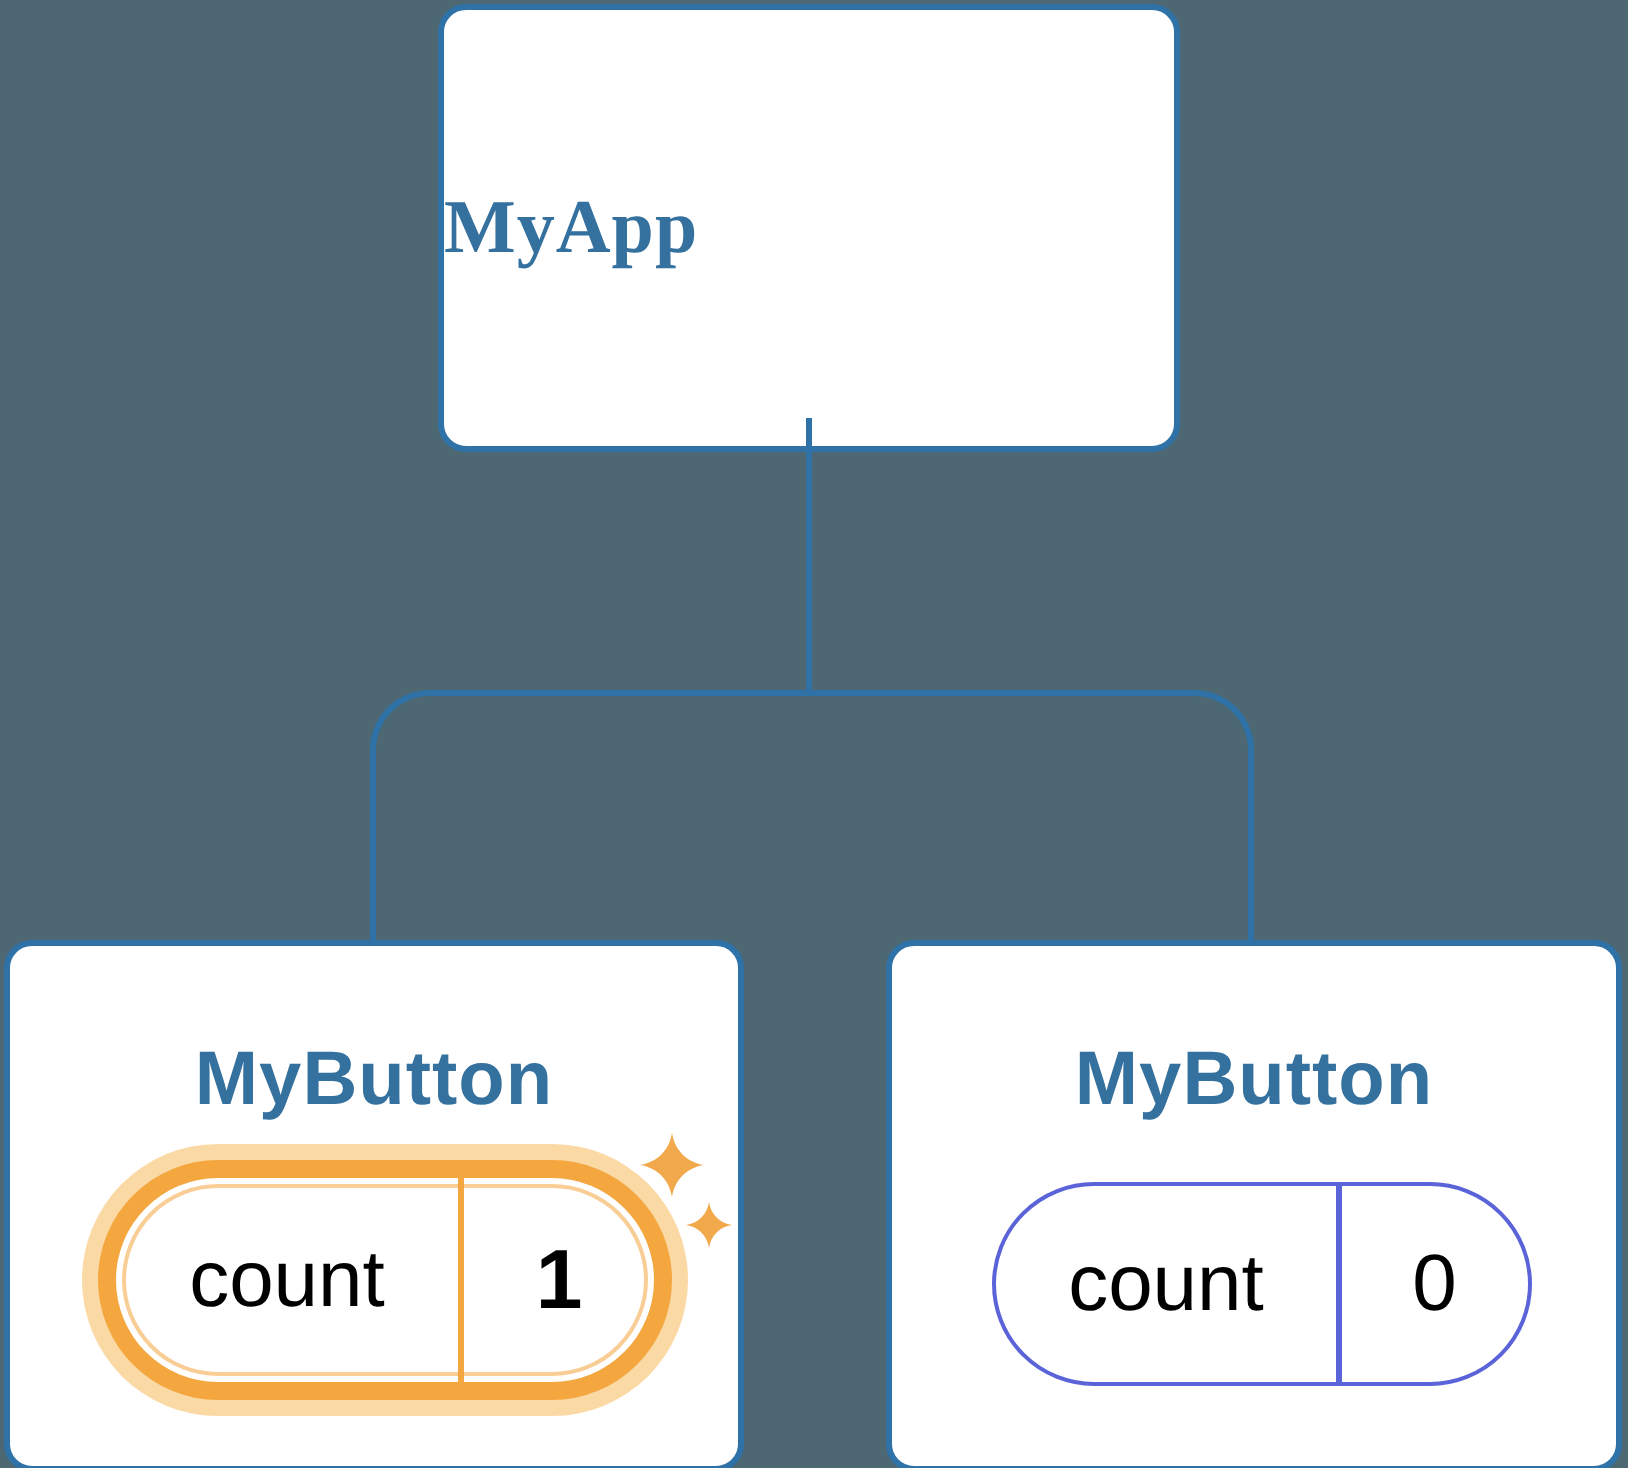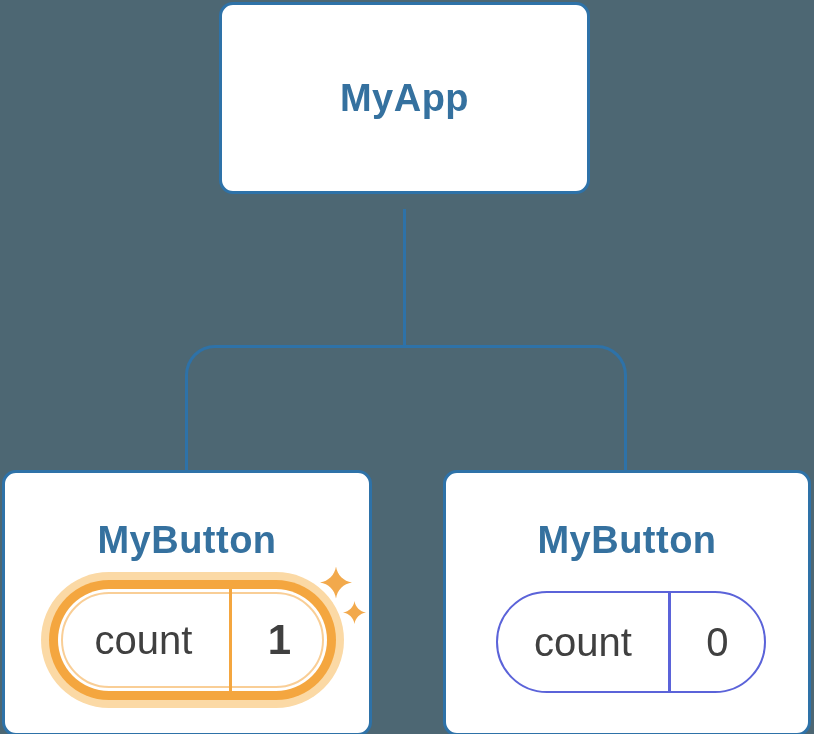--- a/index.html
+++ b/index.html
@@ -12,22 +12,22 @@
     overflow: hidden;
   }
   .card {
     position: absolute;
     background: #FFFFFF;
     border: 3px solid #2E72A8;
     border-radius: 14px;
     box-sizing: border-box;
   }
   .root-card {
-    left: 219px; top: 2px; width: 371px; height: 192px;
-    display: flex; align-items: center; justify-content: center;
+    left: 219px; top: 2px; width: 371px; height: 224px;
+    display: flex; align-items: center; justify-content: flex-start; font-family: Liberation Serif, serif;
   }
   .child-card { top: 470px; height: 266px; }
   .left-card  { left: 2px;   width: 370px; }
   .right-card { left: 443px; width: 368px; }
   .card-title {
     font-size: 38px;
     font-weight: bold;
     color: #35719F;
     letter-spacing: 0.5px;
   }
@@ -75,21 +75,21 @@
   .plain-pill {
     position: absolute; left: 50px; top: 118px;
     width: 270px; height: 102px;
     background: #FFFFFF;
     border: 2.5px solid #5B63D9; border-radius: 999px;
     display: flex; align-items: stretch;
     box-sizing: border-box; overflow: hidden;
   }
   .cell {
     display: flex; align-items: center; justify-content: center;
-    color: #404040; font-size: 40px;
+    color: #000000; font-size: 40px;
   }
   .cell.key { flex: 0 0 171px; }
   .cell.val { flex: 1; }
   .hl-inner .cell.val { font-weight: bold; font-size: 42px; }
   .plain-pill .cell.key { flex: 0 0 170px; }
   .vdiv { width: 3px; background: #F4A63F; }
   .plain-pill .vdiv { width: 2.5px; background: #5B63D9; }
   
   .sparkle { position: absolute; }
   .sparkle.big   { left: 315px; top: 93px;  width: 32px; height: 33px; }

